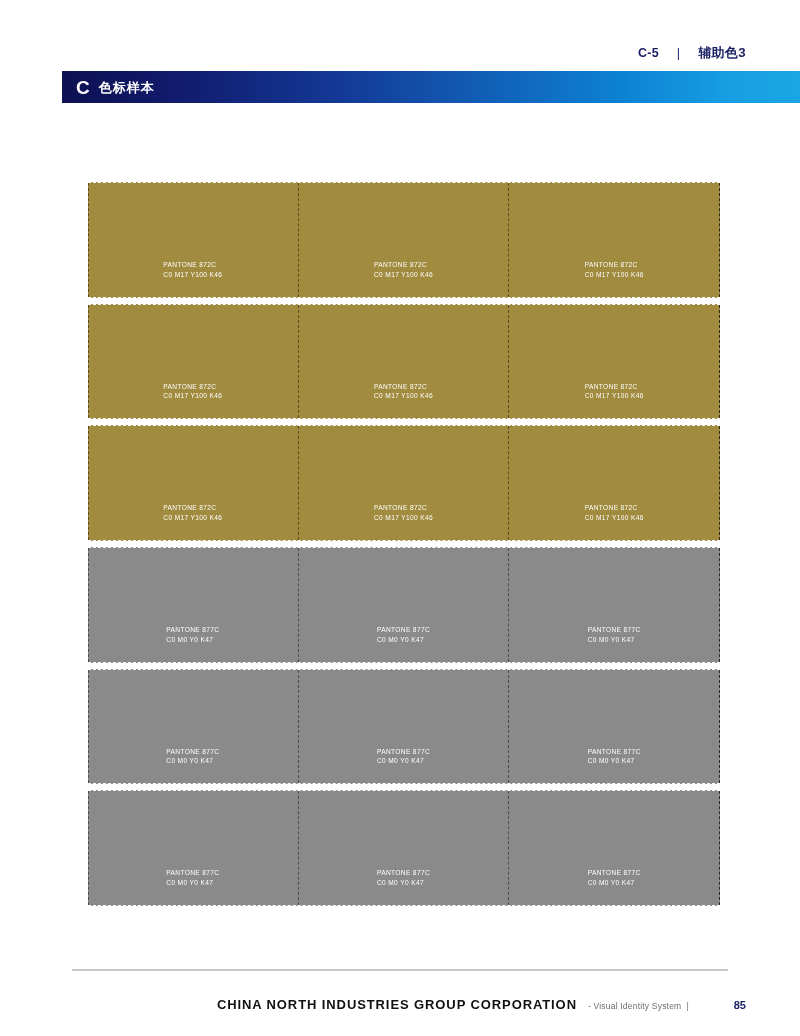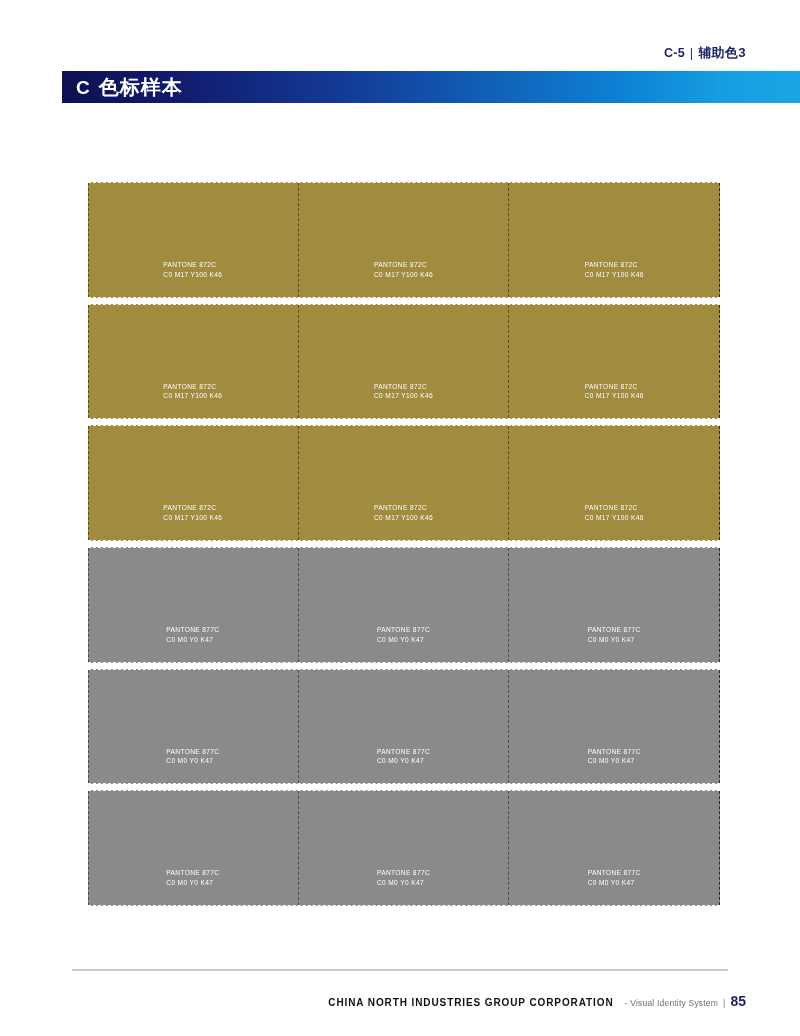--- a/index.html
+++ b/index.html
@@ -15,21 +15,21 @@
     overflow: hidden;
   }
 
   
   .page-header {
     position: absolute;
     top: 44px;
     right: 54px;
     display: flex;
     align-items: baseline;
-    gap: 0px;
+    gap: 13px;
     color: #1a1f63;
     font-size: 12.5px;
     font-weight: bold;
     letter-spacing: 0.2px;
     justify-content: center;
   }
   .page-header .code {
     font-family: "Liberation Sans", sans-serif;
     font-weight: bold;
   }
@@ -65,21 +65,21 @@
     color: #ffffff;
   }
   .banner .sec-letter {
     font-size: 19px;
     font-weight: bold;
     margin-left: 14px;
     font-family: "Liberation Sans", sans-serif;
     line-height: 1;
   }
   .banner .sec-title {
-    font-size: 20px;
+    font-size: 13px;
     font-weight: bold;
     margin-left: 9px;
     font-family: "DejaVu Sans", sans-serif;
     letter-spacing: 1px;
     line-height: 1;
   }
 
   
   .swatch-grid {
     position: absolute;
@@ -148,38 +148,39 @@
     top: 983px;
     display: flex;
     align-items: baseline;
     white-space: nowrap;
     font-size: 9px;
   }
   .footer .company {
     color: #111111;
     font-weight: bold;
     letter-spacing: 0.9px;
-    font-size: 10px;
+    font-size: 13px;
     margin-top: 14px;
   }
   .footer .subtitle {
     color: #6e6e6e;
     margin-left: 11px;
     font-size: 8.5px;
     letter-spacing: 0.2px;
   }
   .footer .bar {
     color: #7a7a7a;
     margin: 0 5px;
     font-size: 9px;
   }
   .footer .pageno {
     color: #1a1f63;
     font-weight: bold;
-    font-size: 14px;
+    font-size: 11px;
+    margin-left: 40px;
   }
 </style>
 </head>
 <body>
 
 <div class="page-header">
   <span class="code">C-5</span>
   <span class="divider">|</span>
   <span class="cn">辅助色3</span>
 </div>

